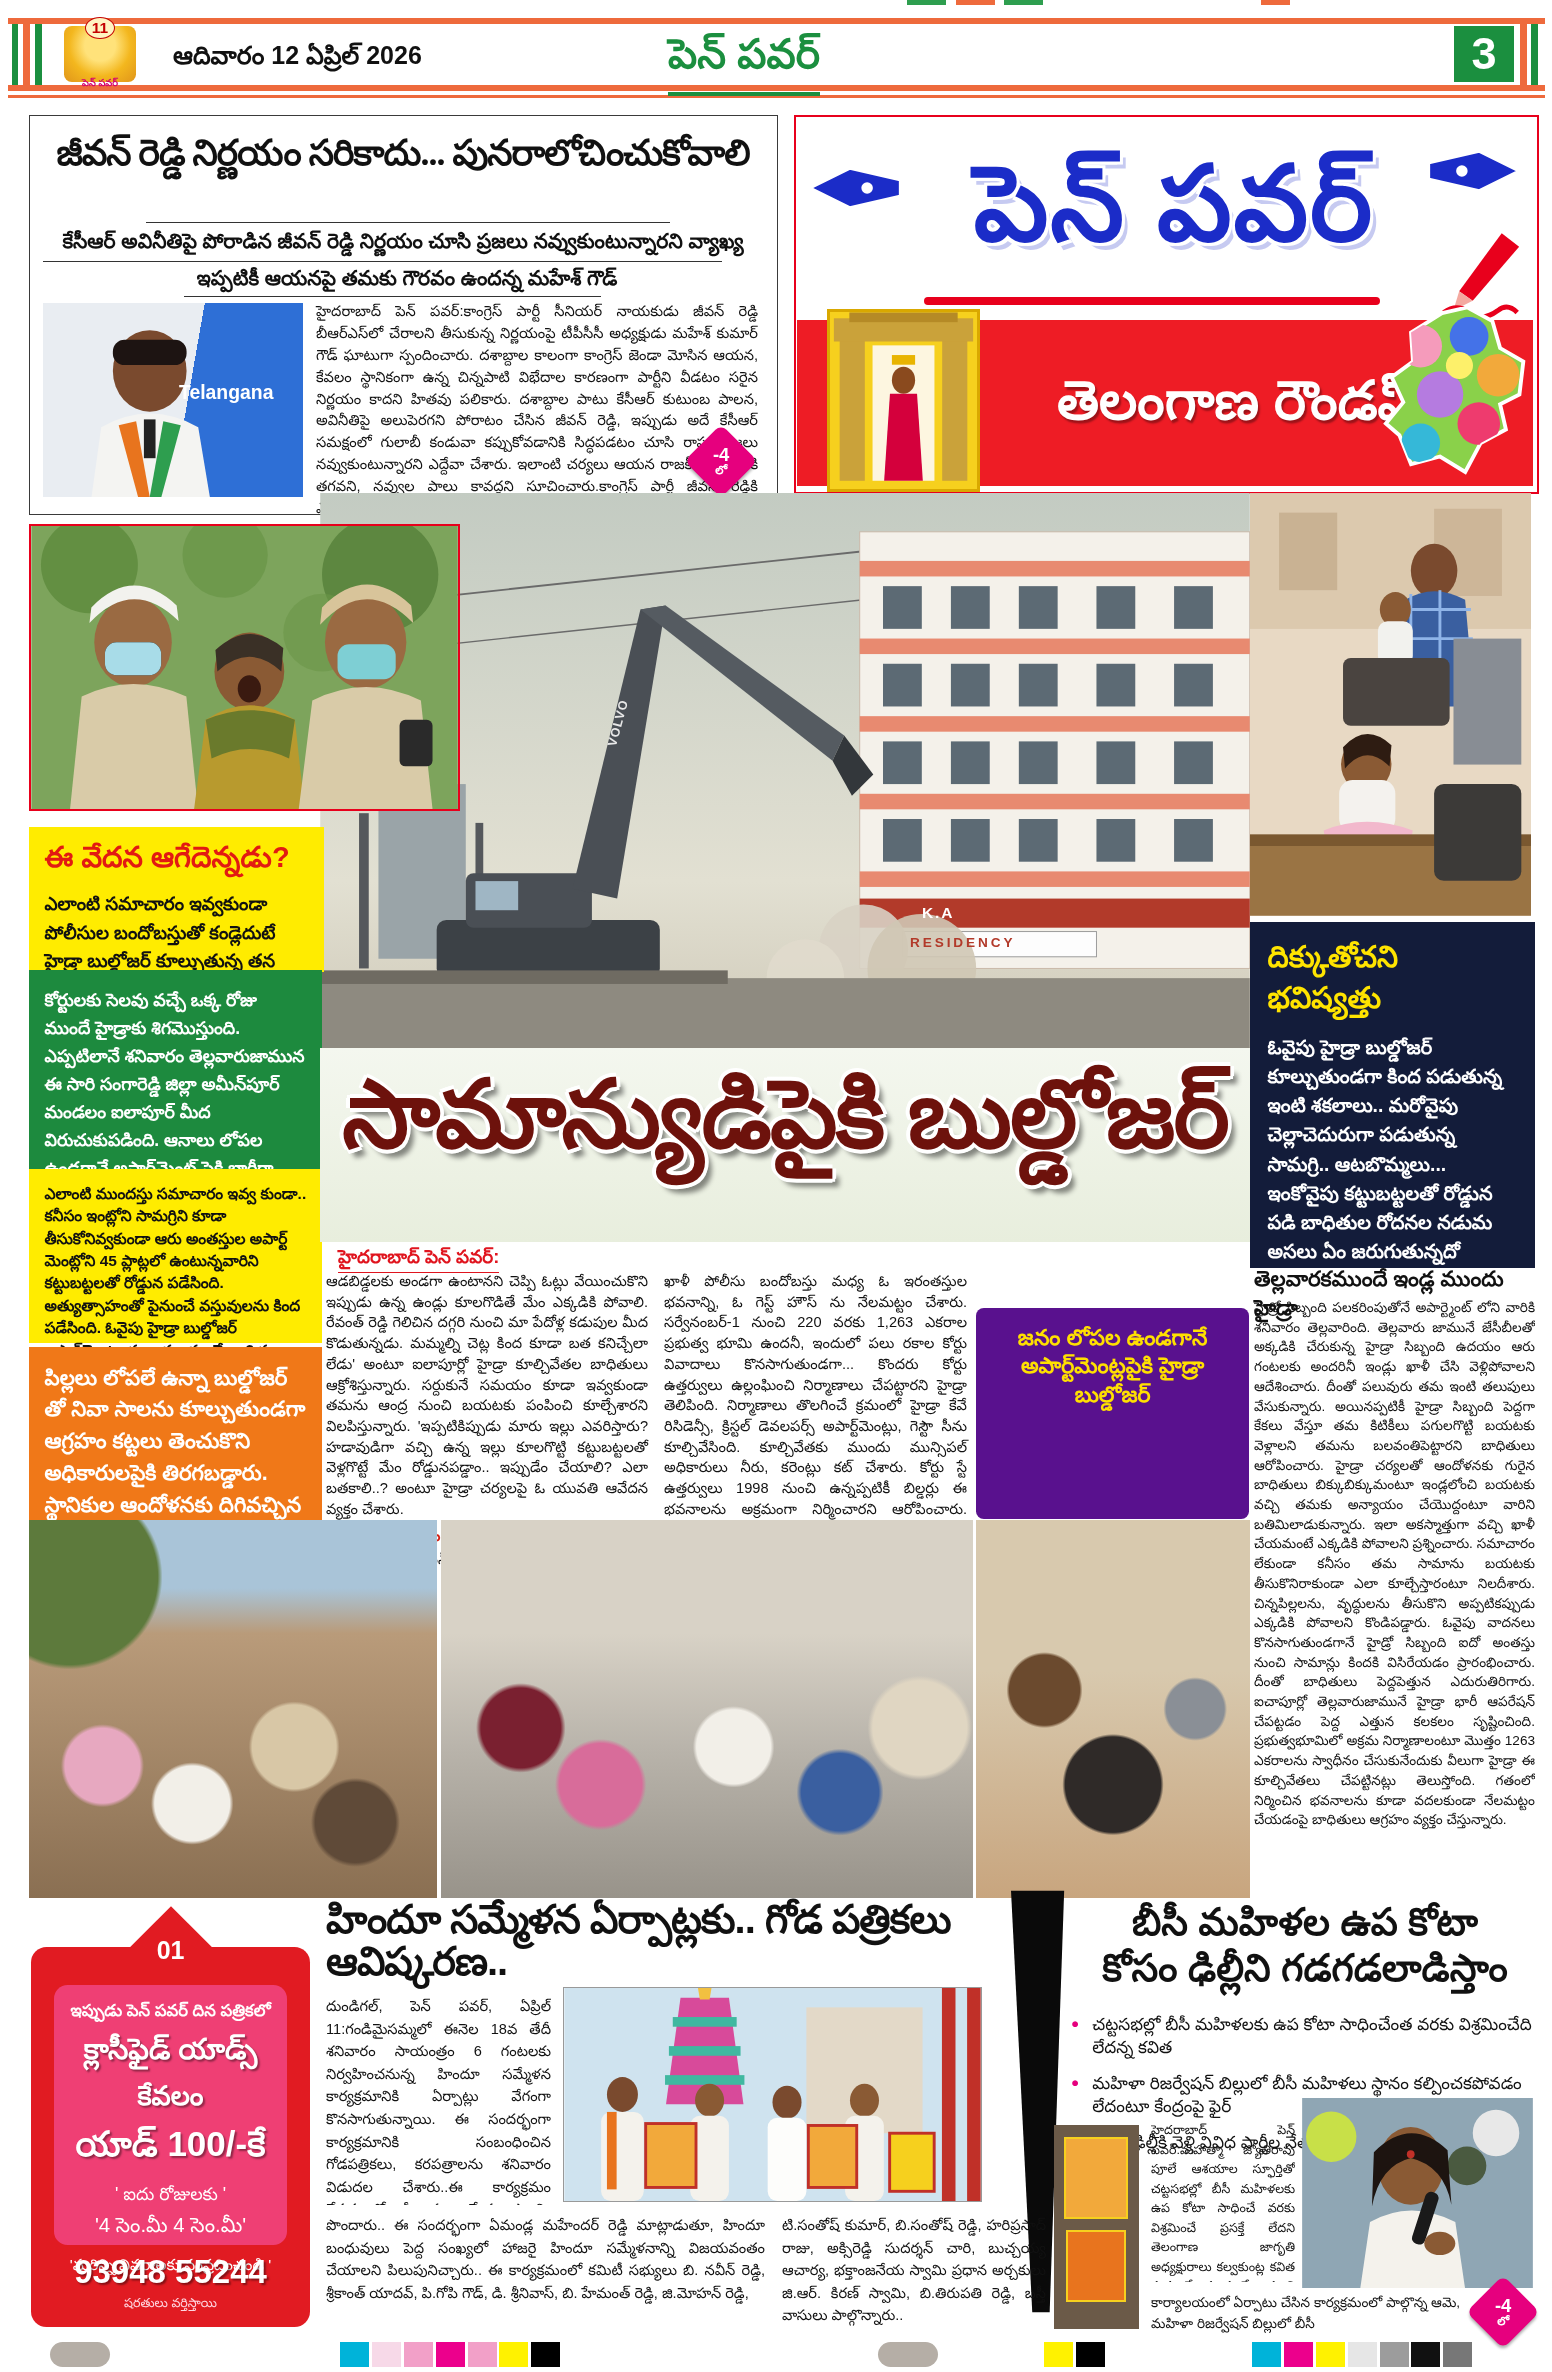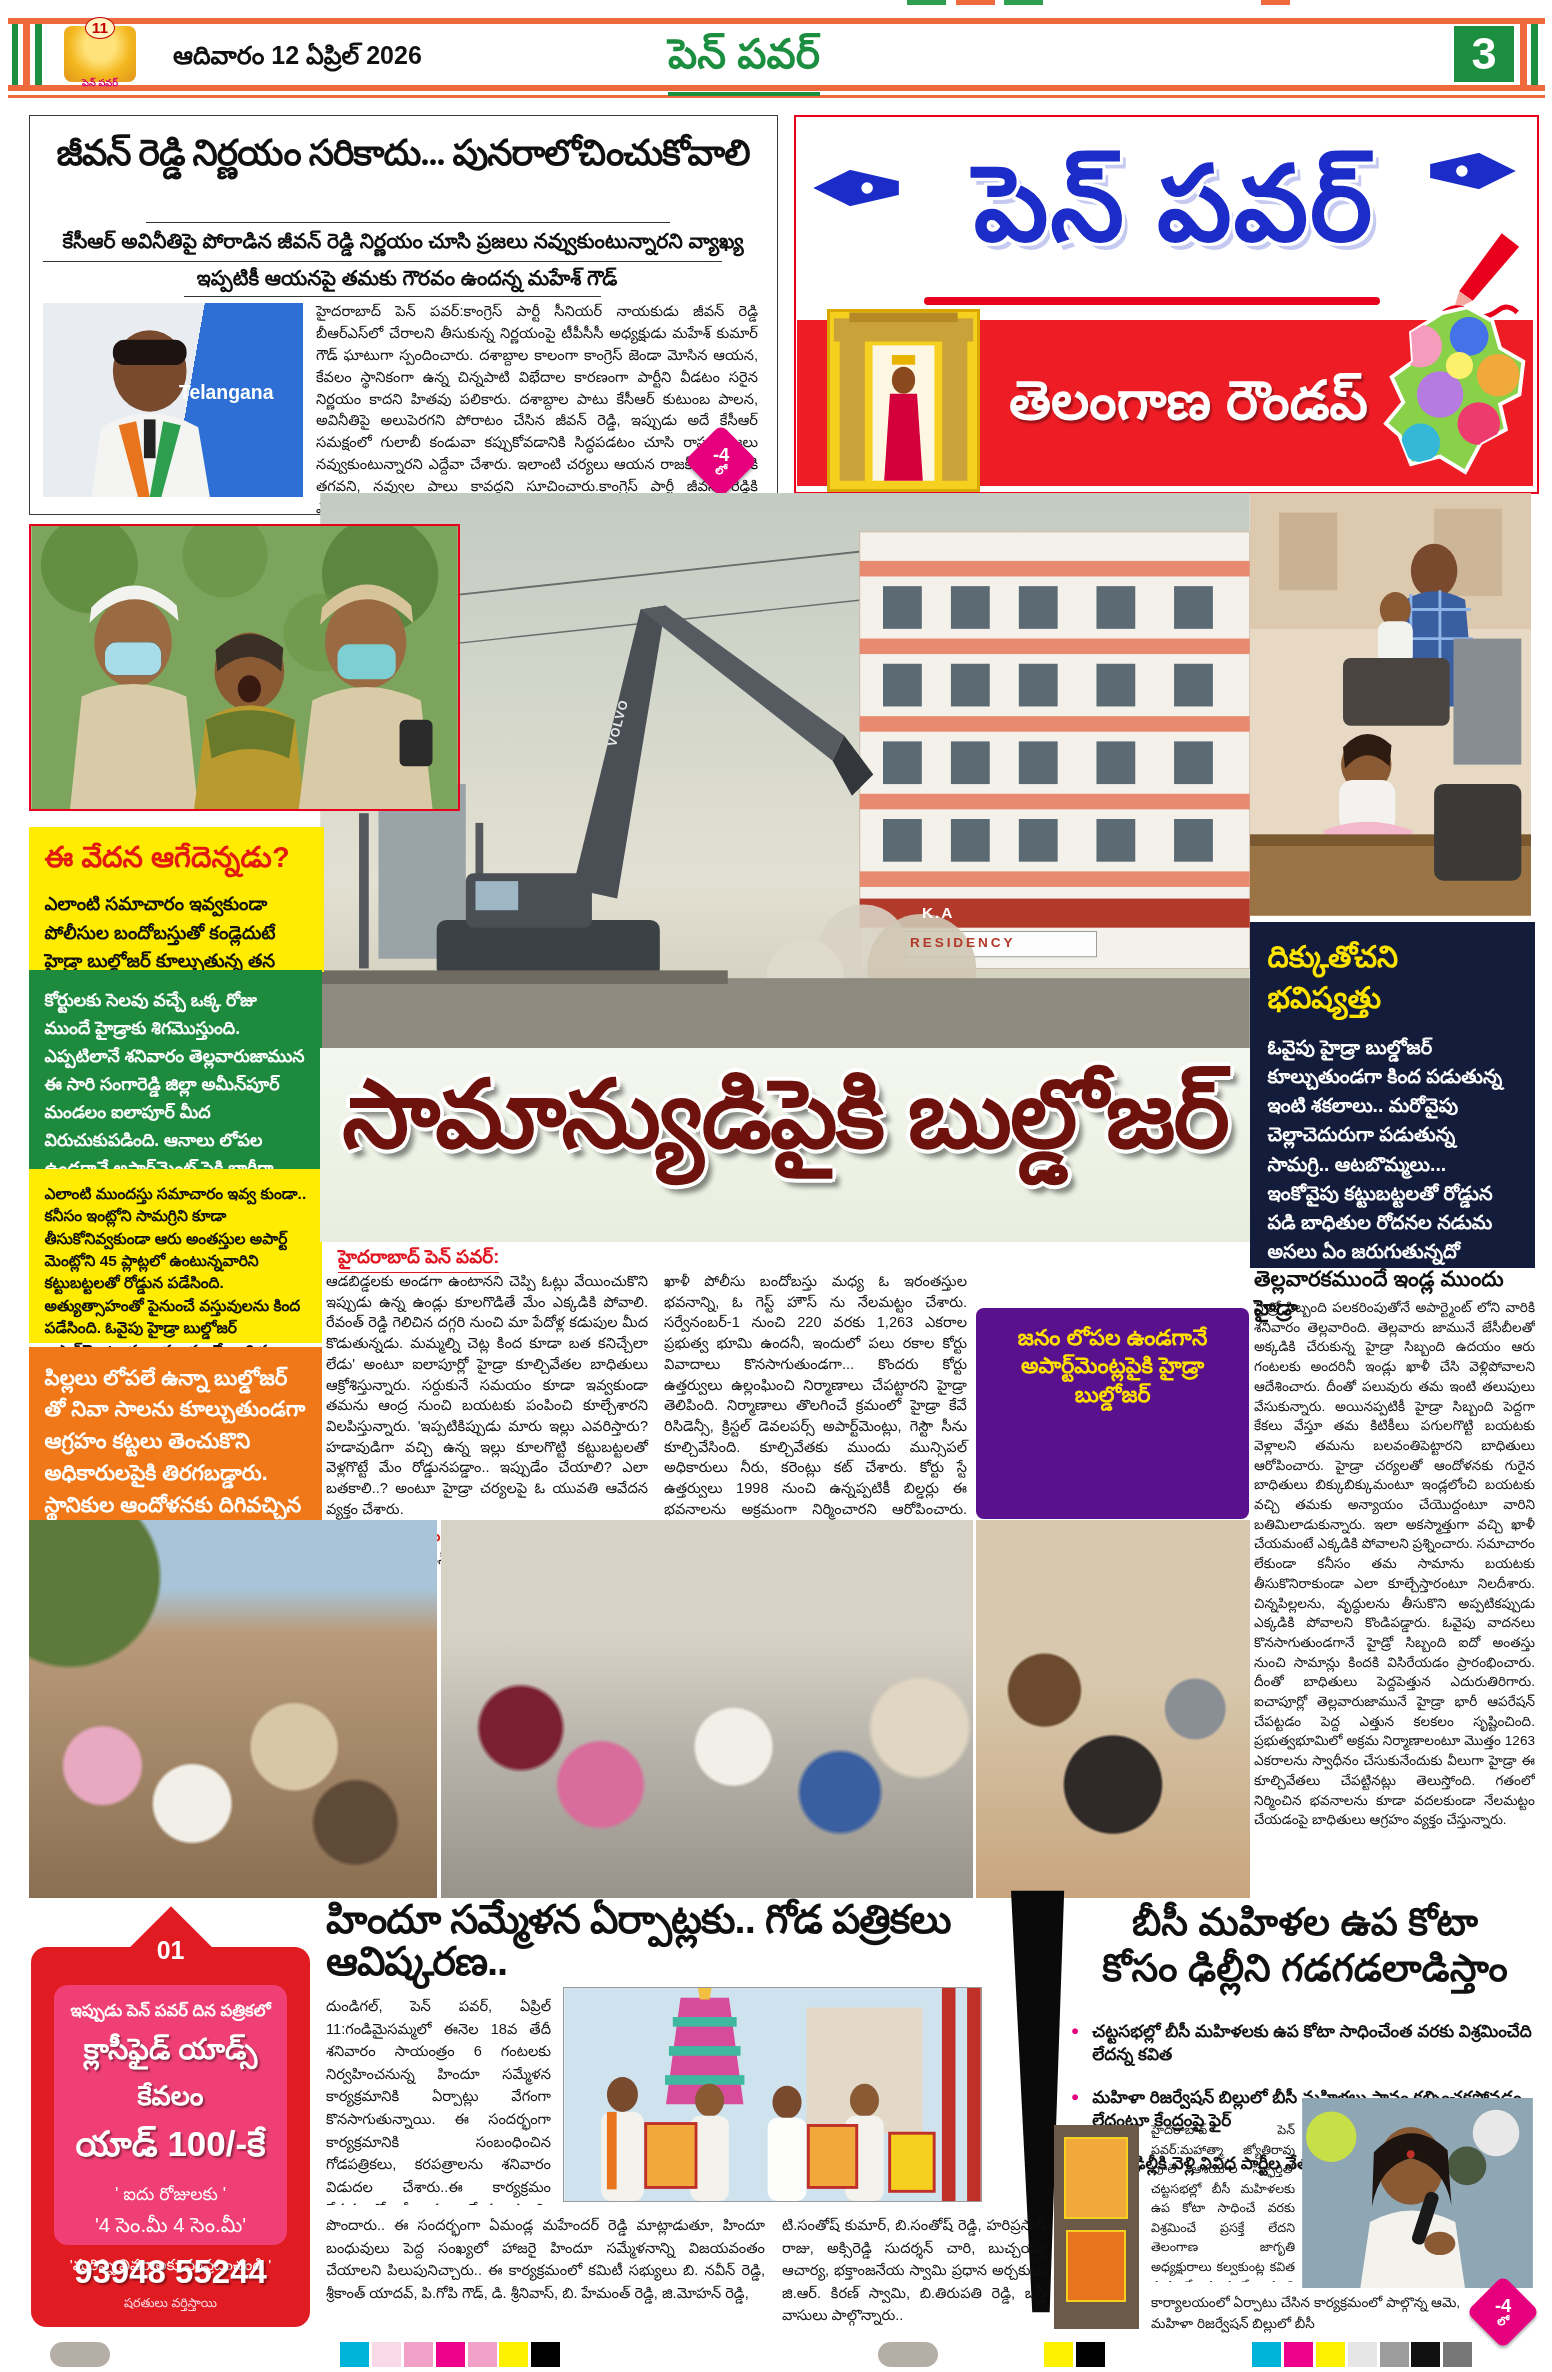--- a/index.html
+++ b/index.html
@@ -26,21 +26,21 @@
   .badge{width:52px;height:52px;background:#e6007e;transform:rotate(45deg);border-radius:7.8px;
          display:flex;align-items:center;justify-content:center;box-shadow:1.9px 1.9px 2.9px rgba(0,0,0,.3);}
   .badge-in{transform:rotate(-45deg);color:#fff;text-align:center;font-weight:bold;line-height:1;}
   .badge-in .b1{font-size:18.4px;} .badge-in .b2{font-size:11.6px;}
   
   .mast-box{border:2.9px solid #e8001c;background:#fff;}
   .mast-title{font-size:105px;font-weight:bold;color:#1b2cc8;letter-spacing:1.9px;text-align:center;
       text-shadow:2.9px 2.9px 0 #fff,-2.9px -2.9px 0 #fff,2.9px -2.9px 0 #fff,-2.9px 2.9px 0 #fff,5.8px 6.8px 0 rgba(27,44,200,.25);}
   .mast-underline{background:#e8001c;border-radius:3.9px;}
   .band{background:#ee1c25;}
-  .band-title{font-size:54px;font-weight:bold;color:#fff;text-align:center;text-shadow:1.9px 2.9px 1.9px rgba(0,0,0,.35);}
+  .band-title{font-size:54px;font-weight:bold;color:#fff;text-align:center;text-shadow:1.9px 2.9px 1.9px rgba(0,0,0,.35);padding-left:48px;}
   .temple{background:#f6d01e;border:3.9px solid #d9a800;}
   
   .box-y{background:#ffec00;padding:13.6px 15.5px;}
   .box-y .ttl{color:#e21a12;font-size:29px;font-weight:bold;margin-bottom:9.7px;}
   .box-y .txt{font-size:19.4px;line-height:1.55;font-weight:bold;color:#111;}
   .box-g{background:#1d8a3e;color:#fff;padding:15.5px;font-size:17.5px;line-height:1.6;font-weight:bold;}
   .box-o{background:#f07818;color:#fff;padding:15.5px;font-size:21.3px;line-height:1.5;font-weight:bold;}
   
   .hl-zone{background:linear-gradient(#f4f7ef,#e8eedd);}
   .big-hl{font-size:95px;font-weight:bold;color:#6d120c;text-align:center;line-height:1.05;letter-spacing:-1.9px;
@@ -74,21 +74,21 @@
            radial-gradient(circle at 90% 55%,#e0d6c2 0 9%,transparent 10%),
            linear-gradient(#d8d2c6 0 30%,#b9b4ab 60%,#98938a);}
   .strip3{background:radial-gradient(circle at 50% 70%,#2f2a28 0 16%,transparent 17%),
            radial-gradient(circle at 25% 45%,#6b4a2e 0 12%,transparent 13%),
            radial-gradient(circle at 80% 50%,#8a8f96 0 10%,transparent 11%),
            linear-gradient(#d8c9ae 0 40%,#c8a57e);}
   
   .bm-head{font-size:40px;font-weight:bold;letter-spacing:-1px;line-height:1.05;}
   .bm-body{font-size:14.6px;line-height:1.55;}
   .br-head{font-size:38px;font-weight:bold;text-align:center;line-height:1.2;}
-  .br-bullets div{font-size:17px;font-weight:bold;line-height:1.35;margin-top:20px;padding-left:21.3px;position:relative;}
+  .br-bullets div{font-size:17px;font-weight:normal;line-height:1.35;margin-top:13px;padding-left:21.3px;position:relative;}
   .br-bullets div::before{content:"●";color:#e6007e;position:absolute;left:0;top:1px;font-size:13.6px;}
   .br-body{font-size:14.6px;line-height:1.55;}
   
   .ad-red{background:#e11b22;border-radius:15.5px;}
   .ad-pink{background:#ef3f74;border-radius:13.6px;color:#fff;text-align:center;}
   .ad-pink .l1{font-size:16.5px;font-weight:bold;padding-top:15.5px;}
   .ad-pink .l2{font-size:29px;font-weight:bold;margin-top:9.7px;text-shadow:1.9px 1.9px 1.9px rgba(0,0,0,.4);}
   .ad-pink .l3{font-size:27px;font-weight:bold;margin-top:7.8px;text-shadow:1.9px 1.9px 1.9px rgba(0,0,0,.4);}
   .ad-pink .l4{font-size:35px;font-weight:bold;margin-top:5.8px;text-shadow:1.9px 1.9px 1.9px rgba(0,0,0,.4);}
   .ad-pink .l5{font-size:17.5px;margin-top:11.6px;}

